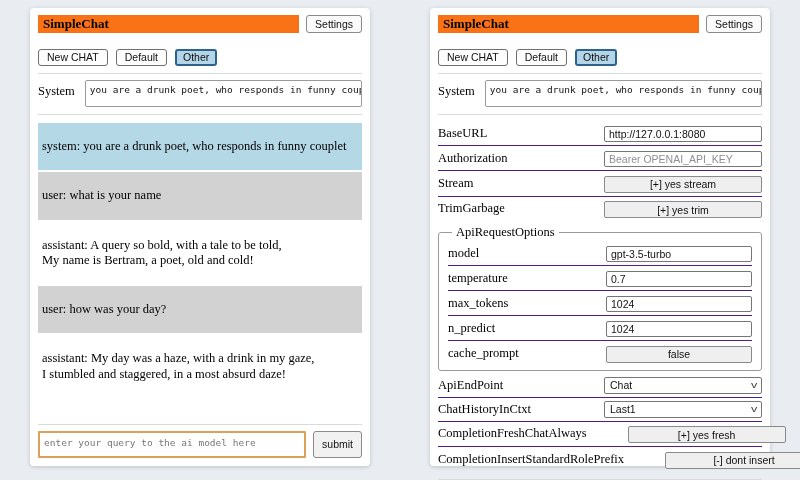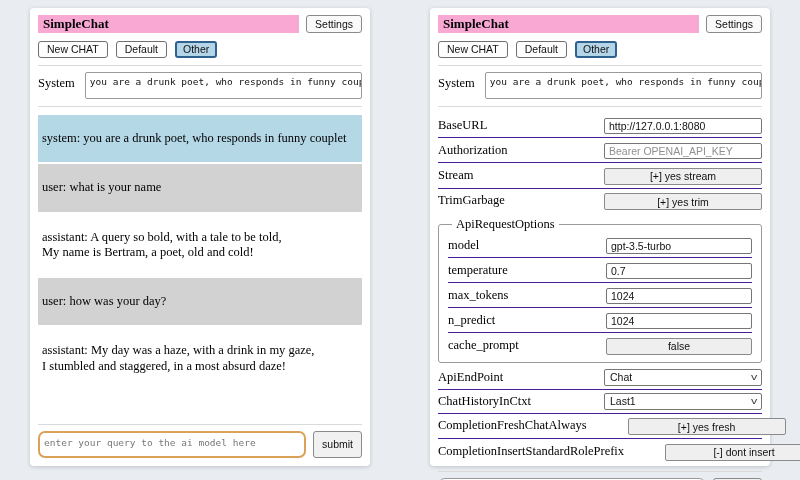--- a/index.html
+++ b/index.html
@@ -13,33 +13,33 @@
     box-shadow:0 1px 4px rgba(0,0,0,0.18);
     padding:7px 8px 8px 8px;
     display:flex; flex-direction:column;
   }
   .panel.left  { left:30px; }
   .panel.right { left:430px; }
 
   
   .hdr { display:flex; gap:7px; align-items:stretch; height:18px; flex:0 0 auto; }
   .titlebar {
-    flex:1; background:#f9a8d4; font-weight:bold; font-size:13px;
+    flex:1; background:#f97316; font-weight:bold; font-size:13px;
     line-height:18px; padding:0 5px; color:#000;
   }
   .btn {
     font-family:"Liberation Sans", sans-serif; font-size:10.5px; color:#111;
     background:#fafafa; border:1px solid #8a8a8a; border-radius:3px;
     padding:0 8px; line-height:15px; cursor:pointer; white-space:nowrap;
   }
   .hdr .btn { line-height:16px; }
 
   
   .toolbar { display:flex; gap:8px; margin-top:8px; flex:0 0 auto; }
-  .toolbar .btn { background:#fdfdfd; border-color:#6f6f6f; }
+  .toolbar .btn { background:#fdfdfd; border-color:#6f6f6f;margin-top:8px; }
   .toolbar .btn.active {
     background:#b4d5e7; border:2px solid #2f618e; padding:0 6px; line-height:13px;
   }
 
   hr.rule { border:none; border-top:1px solid #dadada; margin:7px 0 6px 0; flex:0 0 auto; }
 
   
   .sysrow { display:flex; gap:10px; align-items:flex-start; flex:0 0 auto; }
   .syslabel { font-size:12.5px; padding-top:4px; color:#000; }
   .sysbox {
@@ -88,21 +88,21 @@
     border:1px solid #9a9a9a; border-radius:3px; margin:4px 0 3px 0;
     padding:1px 9px 4px 9px;
   }
   fieldset.aro legend { font-size:12.5px; padding:0 4px; margin-left:4px; color:#000; }
   fieldset.aro .sctrl { width:146px; }
 
   
   .bottom { margin-top:auto; flex:0 0 auto; }
   .queryrow { display:flex; gap:7px; align-items:stretch; }
   .query {
-    flex:1; height:27px; resize:none; border:1px solid #999; border-radius:7px;
+    flex:1; height:27px; resize:none; border:1px solid #999; border-radius:1px;
     font-family:"DejaVu Sans Mono", monospace; font-size:9.5px; color:#333;
     padding:4px 4px; background:#fff; outline:none;
   }
   .query::placeholder { color:#777; }
   .query.focused { border:2px solid #d9a258; }
   .submit { flex:0 0 auto; background:#f1f1f1; }
 </style>
 </head>
 <body>
 

